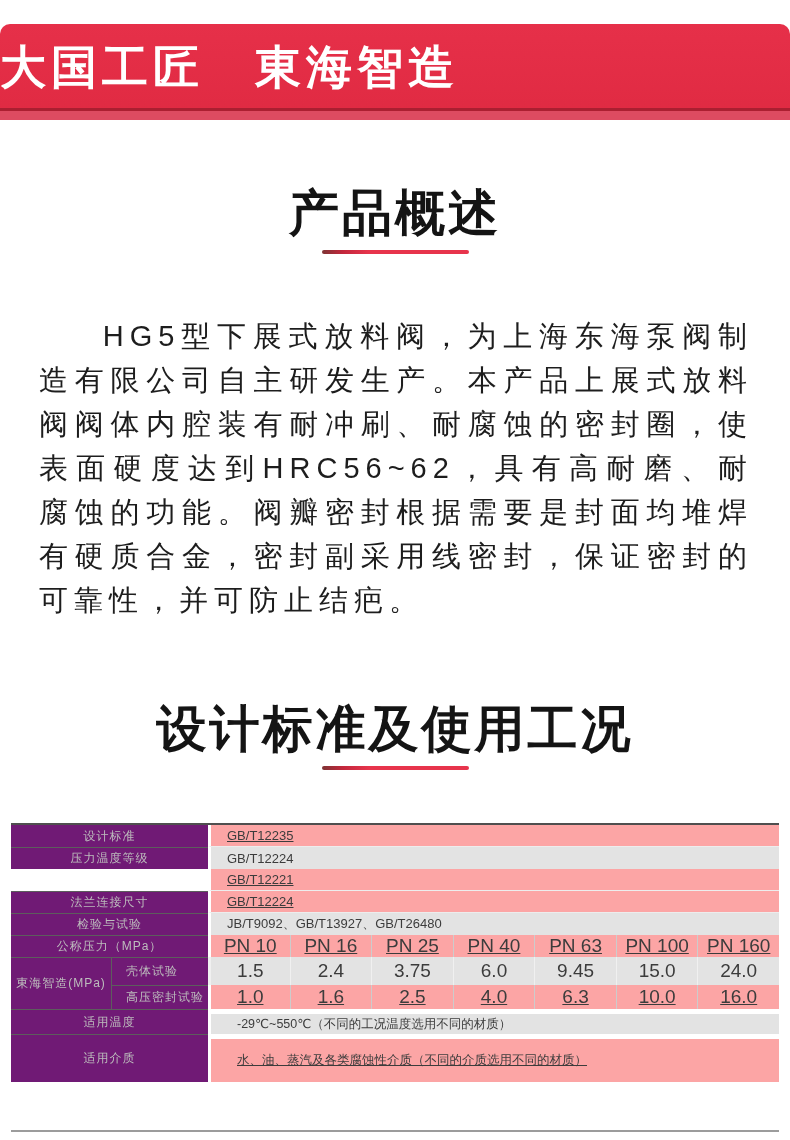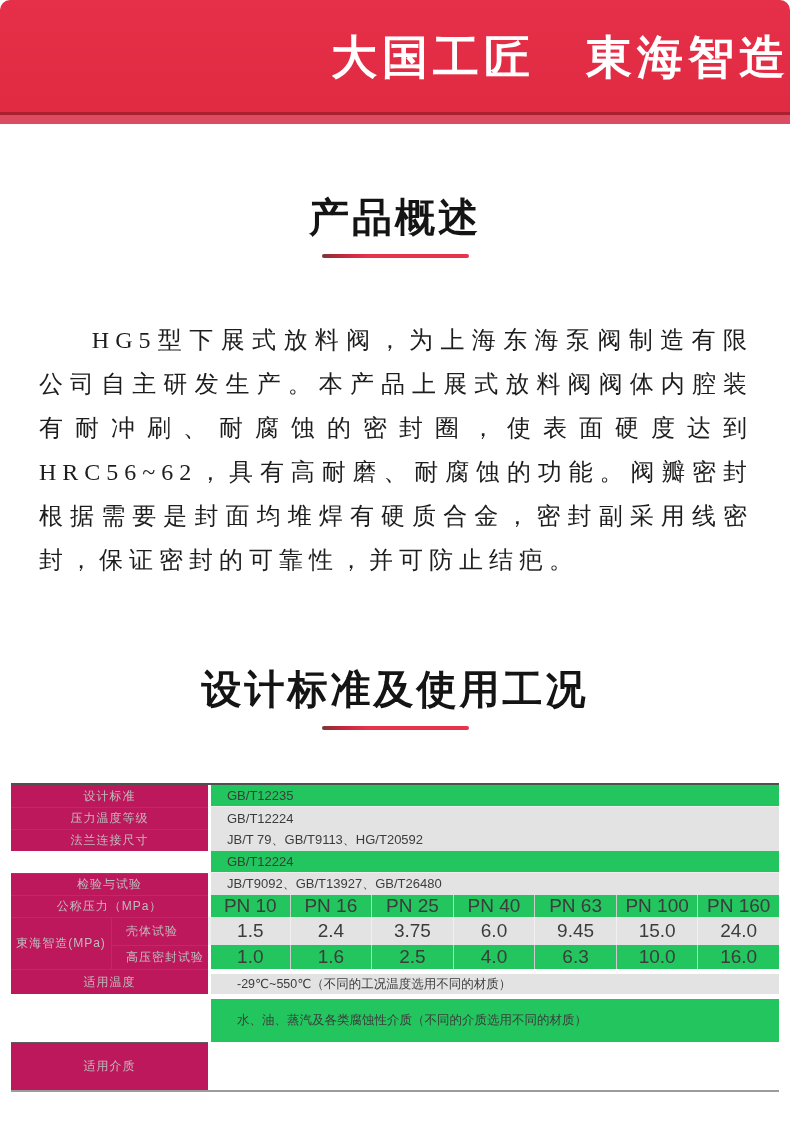--- a/index.html
+++ b/index.html
@@ -5,79 +5,78 @@
   html,body{margin:0;padding:0;}
   body{
     width:790px;height:1140px;
     background:#ffffff;
     font-family:"Liberation Sans","DejaVu Sans",sans-serif;
     color:#1c1c1c;
     overflow:hidden;
   }
   
   .banner{
-    height:124px;
+    height:96px;
     border-radius:10px 10px 0 0;
     background:linear-gradient(180deg,#e63049 0%,#e02a42 100%);
     position:relative;
-    display:flex;align-items:center;justify-content:flex-end;
+    display:flex;align-items:center;justify-content:flex-start;margin-top:24px;
   }
   .banner::after{
     content:"";
     position:absolute;left:0;right:0;bottom:0;height:9px;
     background:#dd4b61;
     border-top:3px solid #ab1f31;
   }
   .banner-title{
     color:#ffffff;
     font-size:46px;font-weight:bold;
     letter-spacing:5px;
     padding-bottom:8px;
     white-space:nowrap;
   }
   
   .section-title{
     text-align:center;
-    font-size:40px;font-weight:bold;color:#141414;
+    font-size:50px;font-weight:bold;color:#141414;
     letter-spacing:3px;
     line-height:46px;
   }
   .title-overview{margin-top:70px;}
   .title-design{margin-top:84px;}
   .title-underline{
     width:147px;height:4px;border-radius:2px;
     margin:14px auto 0 auto;
     background:linear-gradient(90deg,#7e3434 0%,#c2273c 14%,#e7344c 32%,#e7344c 100%);
   }
   
   .overview-paragraph{
     margin:60px 37px 0 39px;
-    font-size:24px;
+    font-size:29px;
     line-height:44px;
     letter-spacing:6px;
     text-align:justify;
     text-indent:2.2em;
     color:#1d1d1d;
-    font-family:Liberation Serif, serif;
   }
   
   .spec-table{
     width:768px;
     margin:53px auto 0 auto;
     display:grid;
     grid-template-columns:100px 97px repeat(7,1fr);
     grid-template-rows:22px 22px 22px 22px 22px 22px 28px 24px 25px 48px 48px;
     border-top:2px solid #4f4f4f;
     border-bottom:2px solid #9c9c9c;
     box-sizing:content-box;
   }
   .spec-table *{box-sizing:border-box;}
   .cell{display:flex;align-items:center;overflow:hidden;}
   .dark{
-    background:#be185d;color:#bdbdbd;
+    background:#701a75;color:#bdbdbd;
     font-size:12px;letter-spacing:1px;
     border-top:1px solid #5d5d5d;
     justify-content:center;text-align:center;
   }
   .dark.no-top{border-top:none;}
   .lab{grid-column:1 / 3;}
   .grp{grid-column:1;grid-row:span 2;}
   .sub{grid-column:2;justify-content:flex-start;padding-left:14px;text-align:left;border-left:1px solid #5d5d5d;}
   .val{
     grid-column:3 / 10;
@@ -85,21 +84,21 @@
     font-size:13px;color:#3c3c3c;
     border-left:3px solid #ffffff;
   }
   .val.cond{padding-left:26px;border-top:5px solid #ffffff;font-size:12.5px;}
   .num{
     justify-content:center;
     font-size:19px;color:#3c3c3c;
     border-left:1px solid #cccccc;
   }
   .num.first{border-left:3px solid #ffffff;}
-  .bg-w{background:#22c55e;}
+  .bg-w{background:#fca5a5;text-decoration:underline;}
   .bg-g{background:#e3e3e3;}
   .bg-g.num{border-left-color:#f0f0f0;}
   .sep{border-bottom:1px solid #ededed;}
 </style>
 </head>
 <body>
 
 <div class="banner">
   <div class="banner-title">大国工匠　東海智造</div>
 </div>
@@ -113,23 +112,23 @@
 <div class="title-underline"></div>
 
 <div class="spec-table">
 
   <div class="cell dark lab no-top">设计标准</div>
   <div class="cell val bg-w sep">GB/T12235</div>
 
   <div class="cell dark lab">压力温度等级</div>
   <div class="cell val bg-g">GB/T12224</div>
 
+  <div class="cell val bg-w sep">GB/T12221</div>
 
   <div class="cell dark lab">法兰连接尺寸</div>
-  <div class="cell val bg-g">JB/T 79、GB/T9113、HG/T20592</div>
 
   <div class="cell val bg-w sep">GB/T12224</div>
 
   <div class="cell dark lab">检验与试验</div>
   <div class="cell val bg-g">JB/T9092、GB/T13927、GB/T26480</div>
 
   <div class="cell dark lab row-pn">公称压力（MPa）</div>
   <div class="cell num bg-w first row-pn">PN 10</div>
   <div class="cell num bg-w row-pn">PN 16</div>
   <div class="cell num bg-w row-pn">PN 25</div>
@@ -153,16 +152,16 @@
   <div class="cell num bg-w row-seal">1.6</div>
   <div class="cell num bg-w row-seal">2.5</div>
   <div class="cell num bg-w row-seal">4.0</div>
   <div class="cell num bg-w row-seal">6.3</div>
   <div class="cell num bg-w row-seal">10.0</div>
   <div class="cell num bg-w row-seal">16.0</div>
 
   <div class="cell dark lab">适用温度</div>
   <div class="cell val cond bg-g">-29℃~550℃（不同的工况温度选用不同的材质）</div>
 
+  <div class="cell dark lab">适用介质</div>
   <div class="cell val cond bg-w">水、油、蒸汽及各类腐蚀性介质（不同的介质选用不同的材质）</div>
-  <div class="cell dark lab">适用介质</div>
 
 </div>
 
 </body></html>

